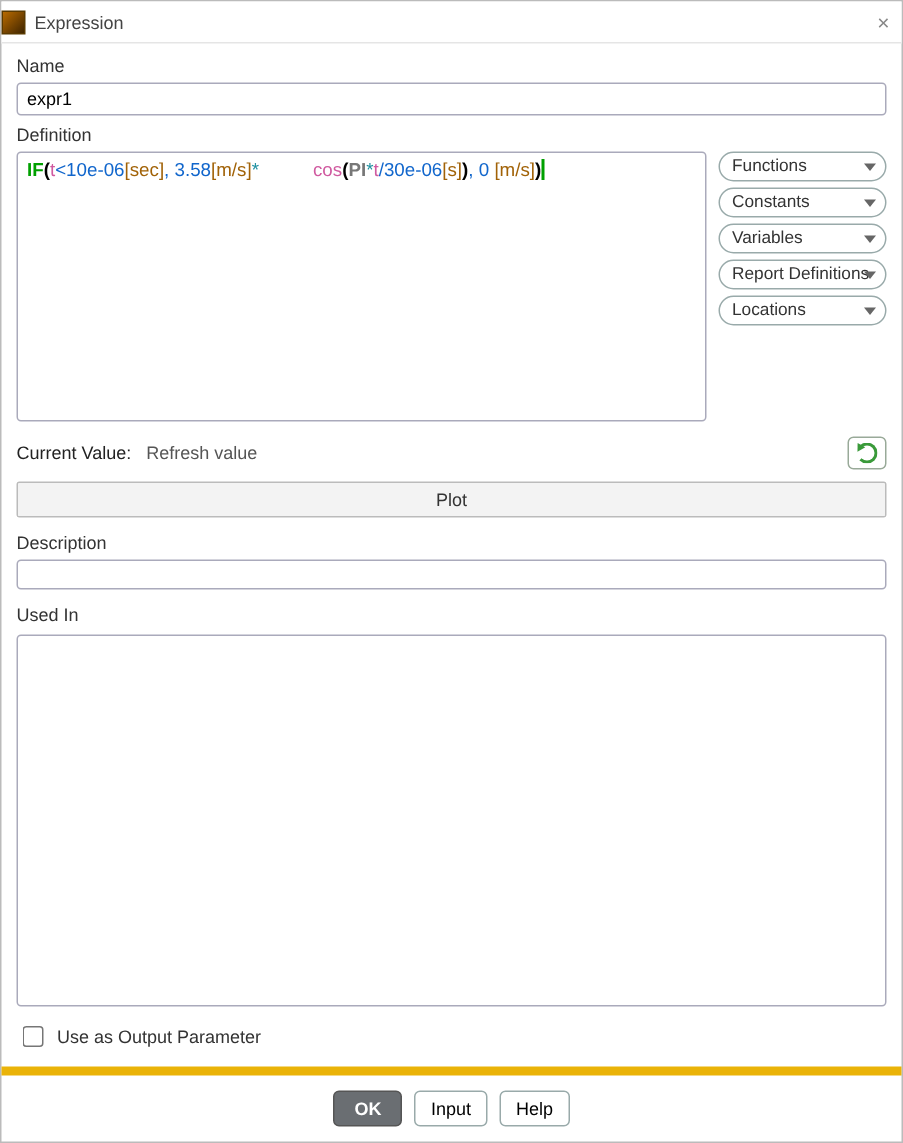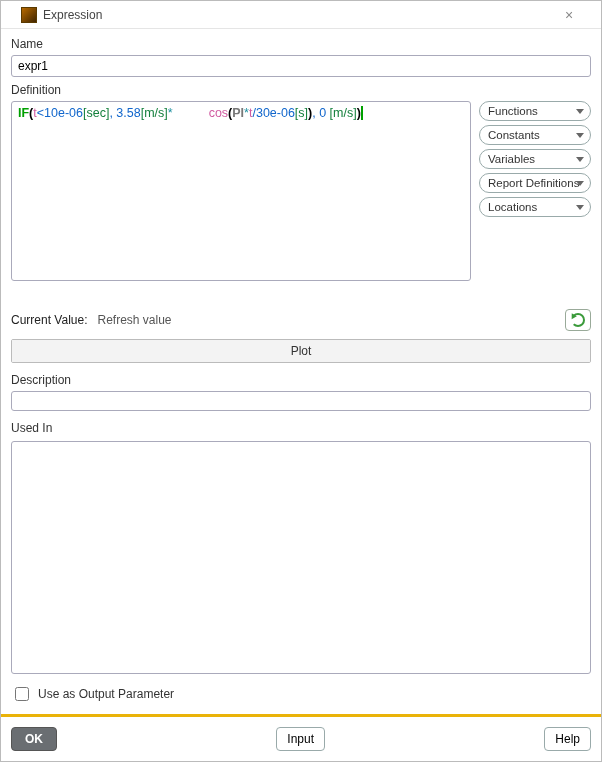--- a/index.html
+++ b/index.html
@@ -15,21 +15,21 @@
     height: 762px;
     border: 1px solid #bbb;
     display: flex;
     flex-direction: column;
     position: relative;
   }
   .titlebar {
     display: flex;
     align-items: center;
     height: 28px;
-    padding: 0 20px;
+    padding: 0 0;
     background: #fff;
     border-bottom: 1px solid #e5e5e5;
   }
   .titlebar .app-icon {
     width: 16px; height: 16px;
     background: linear-gradient(135deg,#b86a00 0%,#402500 100%);
     border: 1px solid #5a3a00;
     margin-right: 6px;
     display: inline-block;
   }
@@ -97,21 +97,21 @@
     position: absolute;
     right: 6px; top: 7px;
     border-left: 4px solid transparent;
     border-right: 4px solid transparent;
     border-top: 5px solid #666;
   }
   .curval-row {
     display: flex;
     align-items: center;
     gap: 10px;
-    margin-top: 24px;
+    margin-top: 6px;
   }
   .curval-row .cv-label { color: #222; }
   .curval-row .cv-value { color: #555; flex: 1; }
   .refresh-btn {
     width: 26px; height: 22px;
     border: 1px solid #9a9;
     border-radius: 4px;
     background: #fff;
     display: flex;
     align-items: center;
@@ -172,24 +172,24 @@
   .check-row {
     display: flex;
     align-items: center;
     gap: 6px;
     margin-top: 6px;
   }
   .check-row input[type=checkbox] {
     width: 14px; height: 14px;
   }
   .footer {
-    border-top: 3px solid #eab308;
+    border-top: 6px solid #eab308;
     padding: 10px;
     display: flex;
-    justify-content: space-between;
+    justify-content: center;
     gap: 8px;
   }
   .btn {
     min-width: 46px;
     padding: 4px 10px;
     border: 1px solid #9aa;
     border-radius: 4px;
     background: #fff;
     cursor: pointer;
     font-size: 12px;
@@ -198,21 +198,21 @@
     background: #6a6e72;
     color: #fff;
     border-color: #555;
     font-weight: 600;
   }
   
   .tok-kw   { color: #00a000; font-weight: 600; }
   .tok-par  { color: #000; font-weight: 600; }
   .tok-var  { color: #d05aa0; }
   .tok-num  { color: #1166cc; }
-  .tok-unit { color: #15803d; }
+  .tok-unit { color: #a16207; }
   .tok-op   { color: #1e90a0; }
   .tok-func { color: #d05aa0; padding-left: 36px; }
   .tok-const{ color: #777; font-weight: 600; }
   .tok-cursor{
     background: #00a000;
     color: #00a000;
     padding: 0 1px;
   }
 </style>
 </head>

